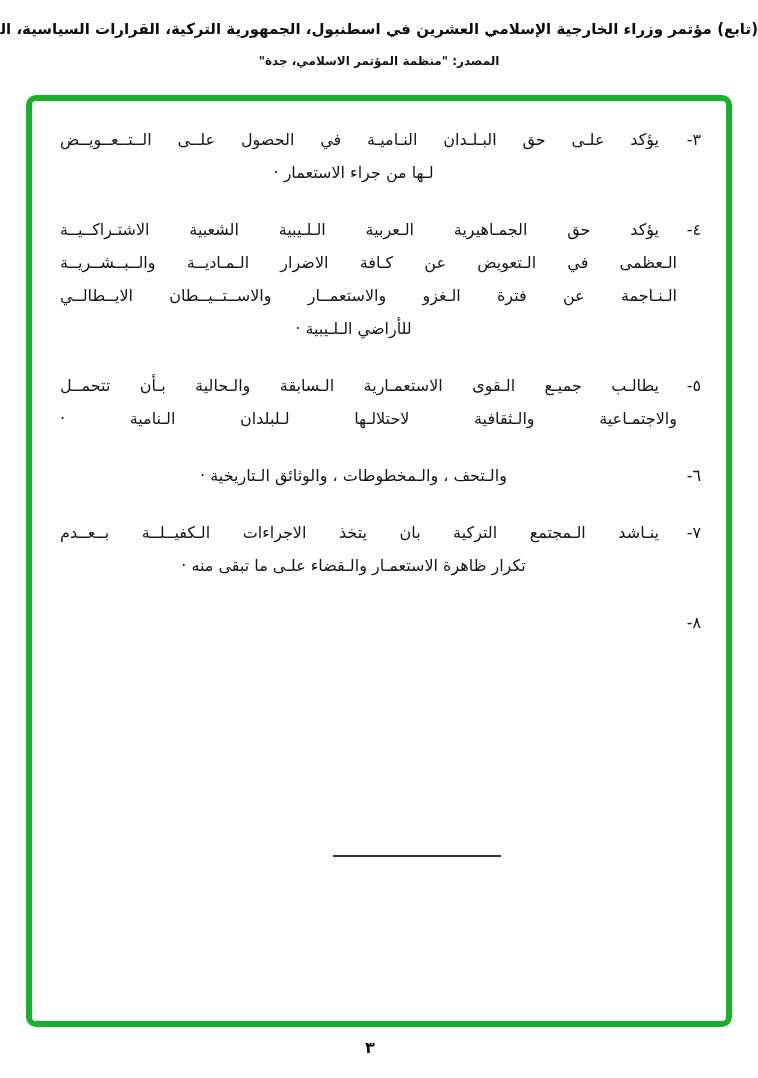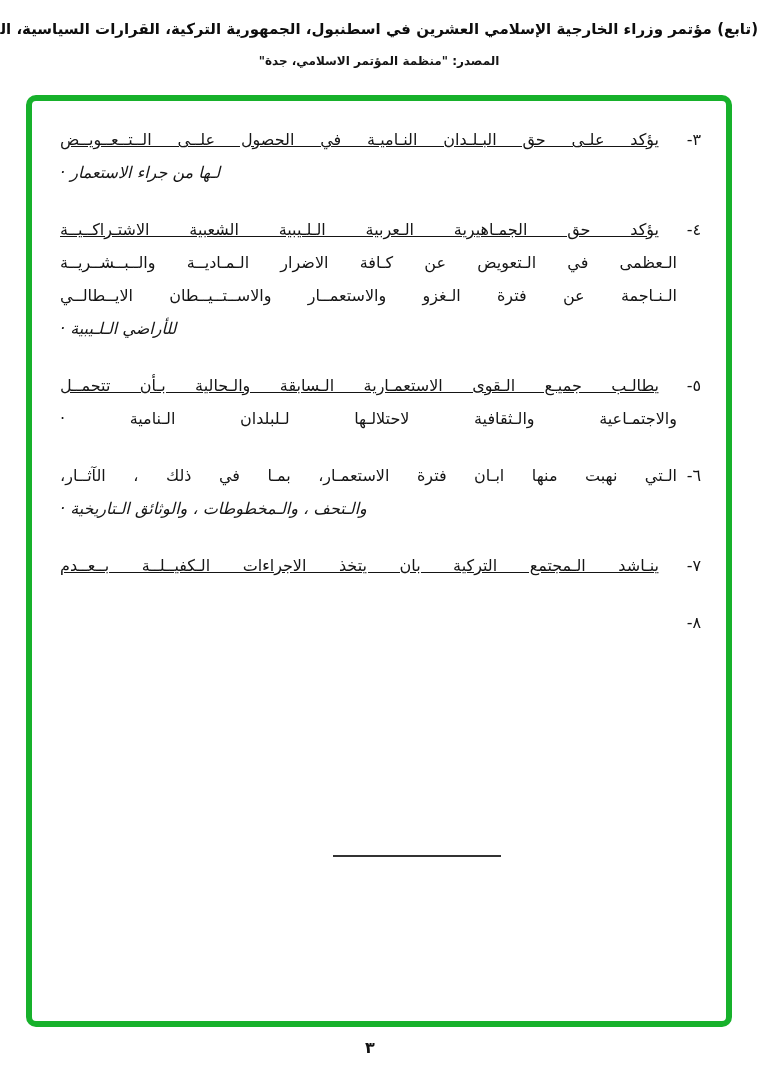--- a/index.html
+++ b/index.html
@@ -42,25 +42,24 @@
   .num{
     flex:none;width:24px;
     text-align:right;
   }
   .txt{flex:1;min-width:0;}
   .tline{direction:rtl;}
   .jline{
     text-align:justify;
     text-align-last:justify;
   }
-  .first{padding-right:18px;text-decoration:underline;}
+  .first{padding-right:18px;}
   .tail{
-    text-align:left;
+    text-align:center;
     padding-right:30px;
-    font-style:italic;
   }
   .divider{
     position:absolute;
     left:301px;top:754px;
     width:168px;height:0;
     border-top:2px solid #333;
   }
   .pageno{
     position:absolute;top:1038px;left:0;width:740px;
     text-align:center;
@@ -97,28 +96,28 @@
         <div class="item">
           <div class="num">٥-</div>
           <div class="txt">
             <div class="tline jline first">يطالـب جميـع الـقوى الاستعمـارية الـسابقة والـحالية بـأن تتحمــل</div>
             <div class="tline jline">والاجتمـاعية والـثقافية لاحتلالـها لـلبلدان الـنامية ·</div>
           </div>
         </div>
         <div class="item">
           <div class="num">٦-</div>
           <div class="txt">
-            <div class="tline jline">الـتي نهبت منها ابـان فترة الاستعمـار، بمـا في ذلك ، الآثــار،</div>
             <div class="tline tail">والـتحف ، والـمخطوطات ، والوثائق الـتاريخية ·</div>
           </div>
         </div>
         <div class="item">
           <div class="num">٧-</div>
           <div class="txt">
             <div class="tline jline first">ينـاشد الـمجتمع التركية بان يتخذ الاجراءات الـكفيــلــة بــعــدم</div>
+            <div class="tline tail">تكرار ظاهرة الاستعمـار والـقضاء علـى ما تبقى منه ·</div>
           </div>
         </div>
         <div class="item">
           <div class="num">٨-</div>
           <div class="txt">
           </div>
         </div>
       </div>
     <div class="divider"></div>
   </div>

